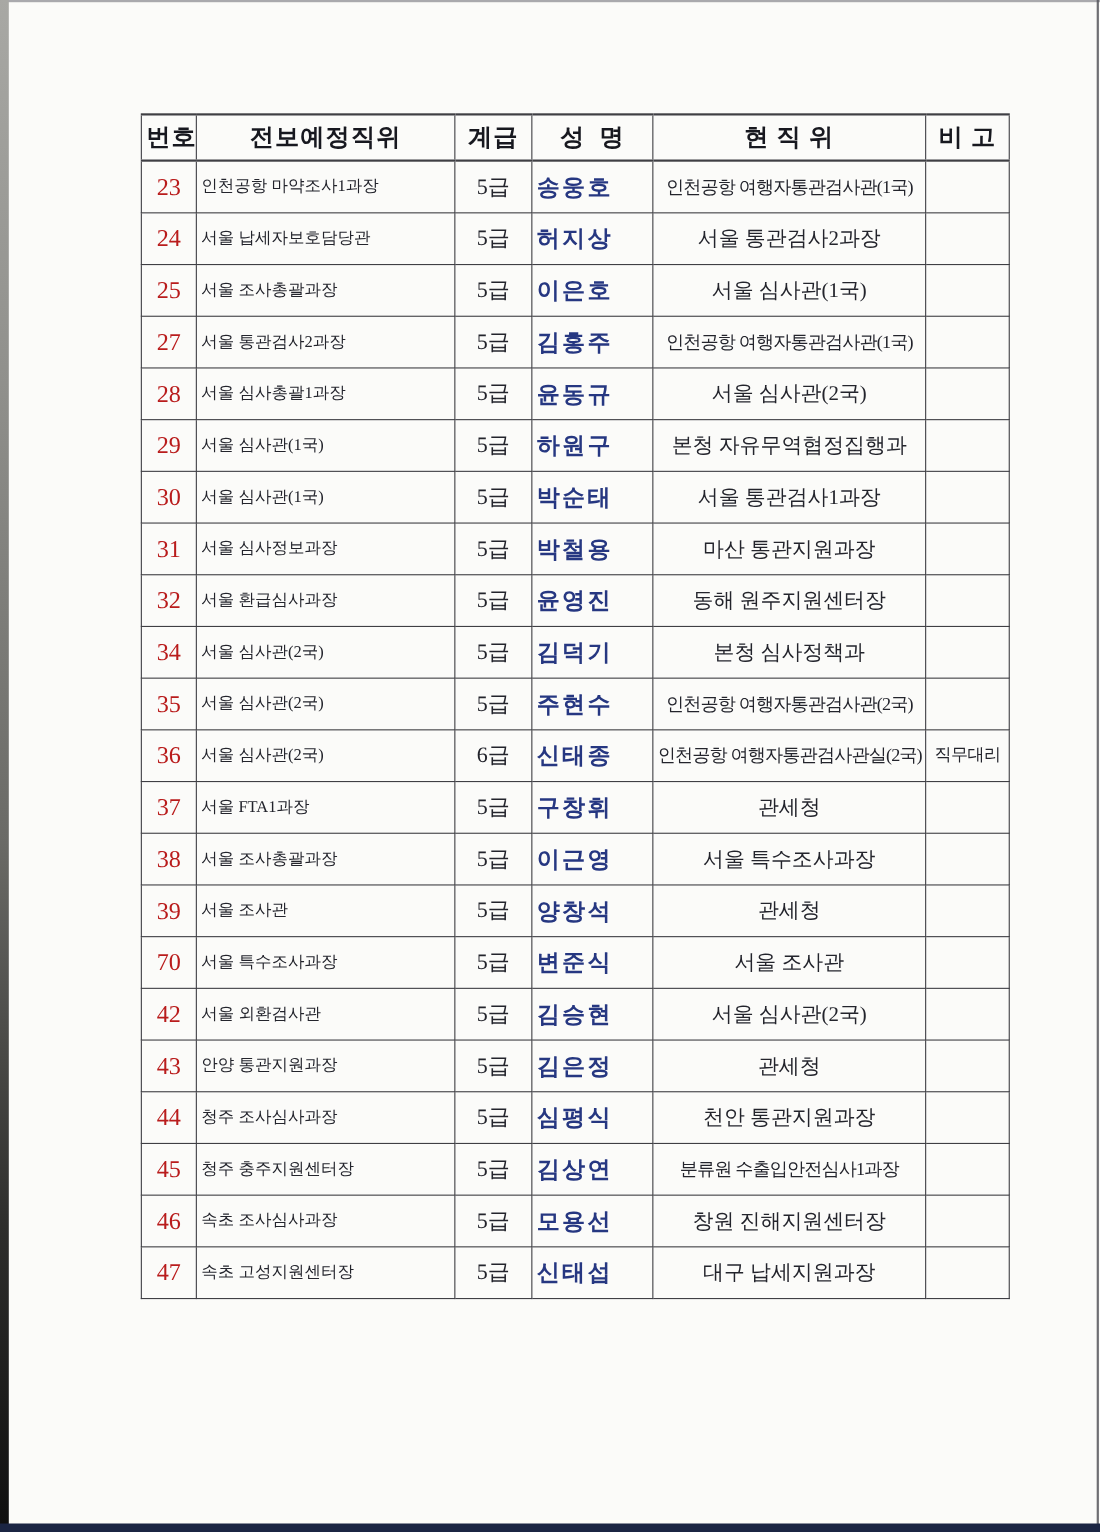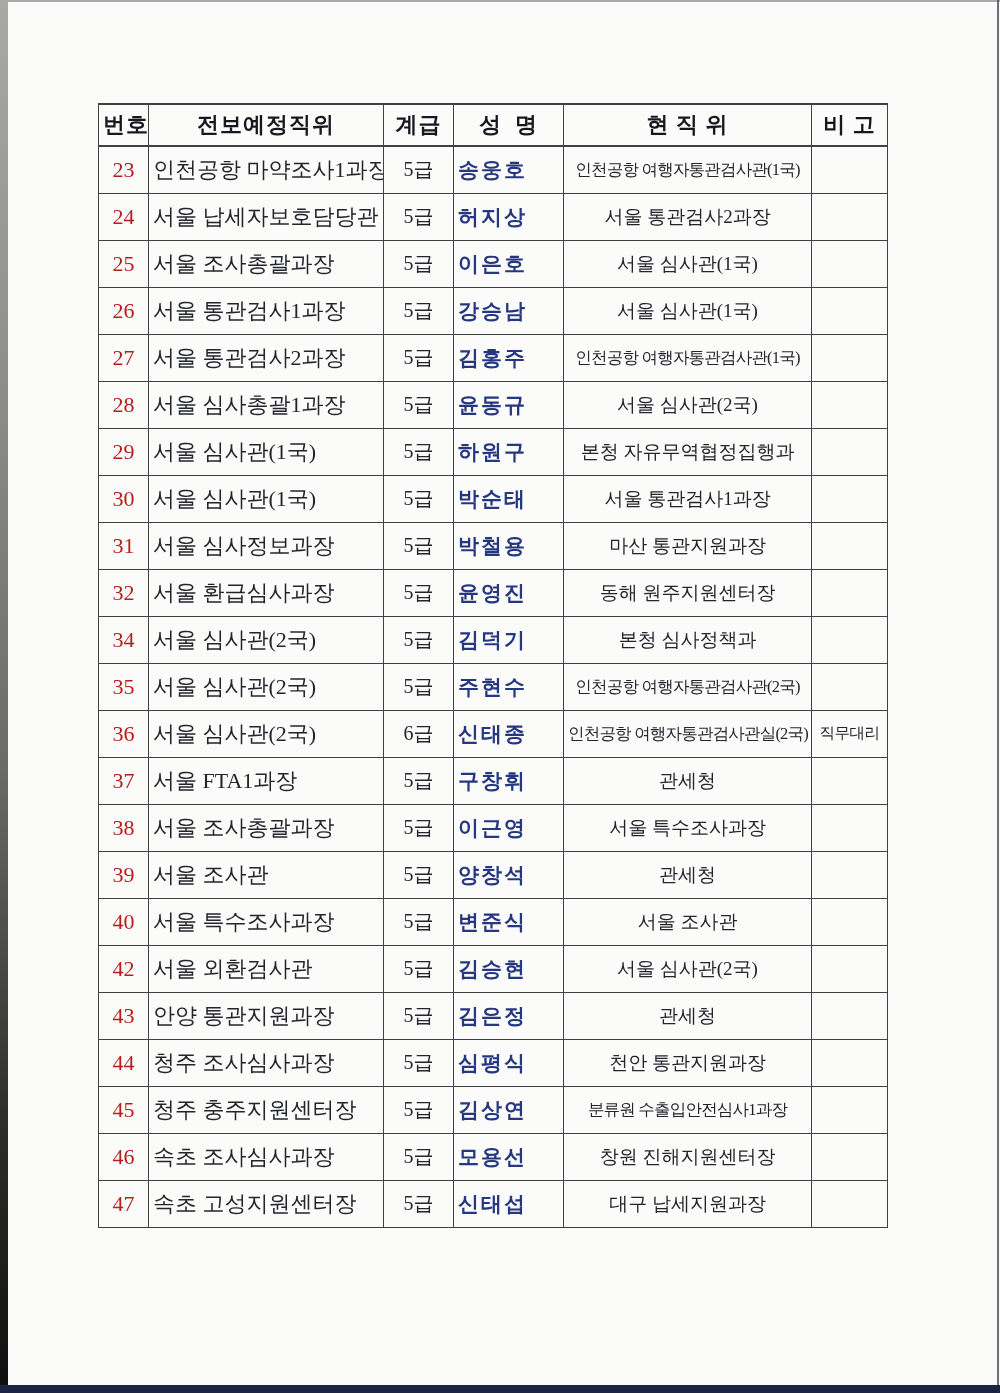--- a/index.html
+++ b/index.html
@@ -14,21 +14,21 @@
     position:absolute;left:0;top:0;width:8px;height:100%;
     background:linear-gradient(to bottom,#a8a8a4 0%,#90908c 25%,#6a6a66 55%,#2e2e2c 80%,#0f0f0f 100%);
   }
   .scan-edge-right{position:absolute;right:1px;top:0;width:2px;height:100%;background:#55555a;opacity:.85;}
   .scan-edge-top{position:absolute;top:0;left:0;width:100%;height:2px;background:#73737a;opacity:.6;}
   .scan-edge-bottom{position:absolute;bottom:0;left:0;width:100%;height:8px;background:#1b2543;}
 
   .page{position:absolute;left:0;top:0;width:100%;height:100%;}
 
   table.roster{
-    position:absolute;left:98px;top:103px;width:789px;
+    position:absolute;left:128px;top:103px;width:789px;
     border-collapse:collapse;table-layout:fixed;
     color:#23242c;
     border-radius:17px;
   }
   table.roster col.c-no{width:50px;}
   table.roster col.c-pos{width:235px;}
   table.roster col.c-rank{width:70px;}
   table.roster col.c-name{width:110px;}
   table.roster col.c-cur{width:248px;}
   table.roster col.c-note{width:76px;}
@@ -39,21 +39,21 @@
     overflow:hidden;white-space:pre;
   }
   table.roster thead th{
     height:40px;
     font-size:22px;font-weight:bold;color:#17181f;
     text-align:center;letter-spacing:1px;
     border-bottom-width:2px;border-top-width:2px;
   }
   table.roster tbody tr{height:47px;}
   td.no{font-size:22px;text-align:center;color:#b91c1c;}
-  td.pos{font-size:22px;text-align:left;padding-left:6px;}
+  td.pos{font-size:15px;text-align:left;padding-left:6px;}
   td.rank{font-size:20px;text-align:center;}
   td.name{
     font-size:21px;font-weight:bold;text-align:left;
     color:#263781;letter-spacing:2px;
   }
   td.cur{font-size:19px;text-align:center;padding-left:6px;}
   td.note{font-size:15.5px;text-align:center;letter-spacing:-0.5px;}
   td.tight{font-size:16.5px;letter-spacing:-0.8px;padding-left:3px;padding-right:1px;}
 </style>
 </head>
@@ -103,28 +103,20 @@
         </tr>
         <tr>
           <td class="no">25</td>
           <td class="pos">서울 조사총괄과장</td>
           <td class="rank">5급</td>
           <td class="name">이은호</td>
           <td class="cur">서울 심사관(1국)</td>
           <td class="note"></td>
         </tr>
         <tr>
-          <td class="no">26</td>
-          <td class="pos">서울 통관검사1과장</td>
-          <td class="rank">5급</td>
-          <td class="name">강승남</td>
-          <td class="cur">서울 심사관(1국)</td>
-          <td class="note"></td>
-        </tr>
-        <tr>
           <td class="no">27</td>
           <td class="pos">서울 통관검사2과장</td>
           <td class="rank">5급</td>
           <td class="name">김홍주</td>
           <td class="cur tight">인천공항 여행자통관검사관(1국)</td>
           <td class="note"></td>
         </tr>
         <tr>
           <td class="no">28</td>
           <td class="pos">서울 심사총괄1과장</td>
@@ -207,21 +199,21 @@
         </tr>
         <tr>
           <td class="no">39</td>
           <td class="pos">서울 조사관</td>
           <td class="rank">5급</td>
           <td class="name">양창석</td>
           <td class="cur">관세청</td>
           <td class="note"></td>
         </tr>
         <tr>
-          <td class="no">40</td>
+          <td class="no">70</td>
           <td class="pos">서울 특수조사과장</td>
           <td class="rank">5급</td>
           <td class="name">변준식</td>
           <td class="cur">서울 조사관</td>
           <td class="note"></td>
         </tr>
         <tr>
           <td class="no">42</td>
           <td class="pos">서울 외환검사관</td>
           <td class="rank">5급</td>

